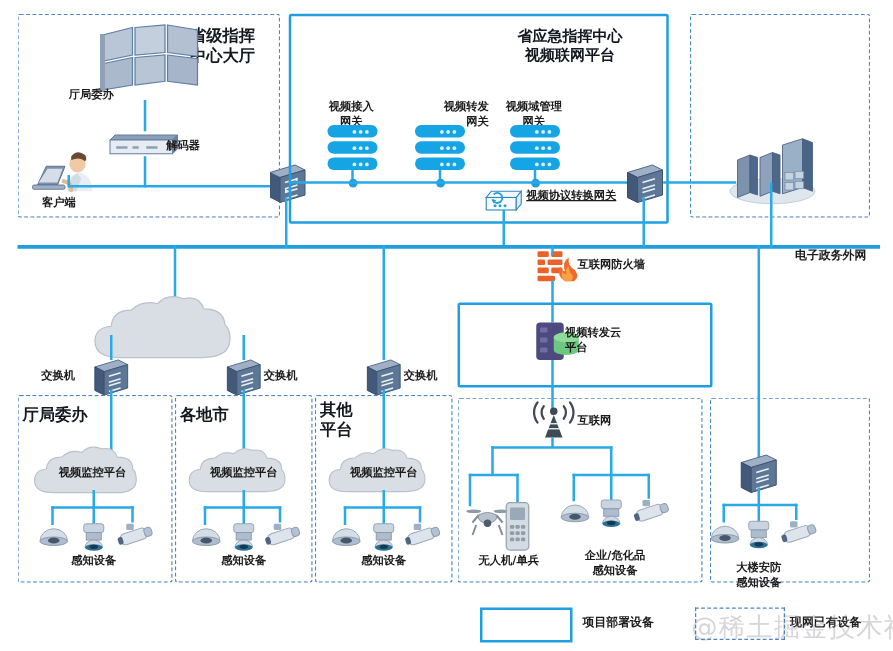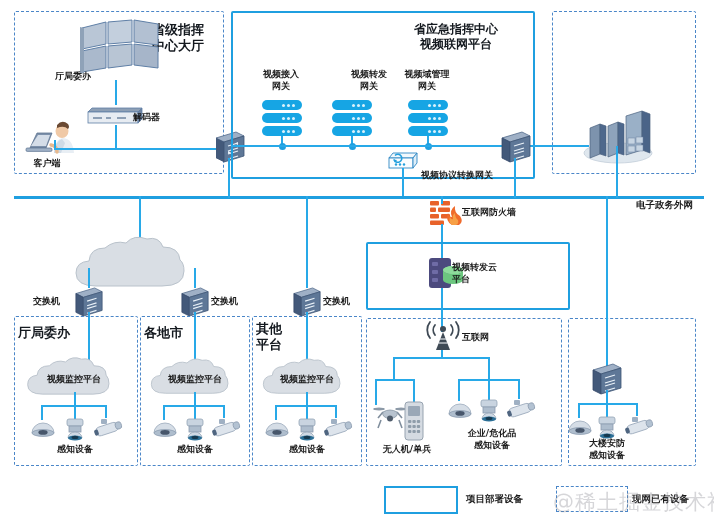--- a/index.html
+++ b/index.html
@@ -9,21 +9,21 @@
   .abs{position:absolute;}
   
   .dashbox{position:absolute;border:1.4px dashed #4a86c8;border-radius:2px;background:transparent;}
   .solidbox{position:absolute;border:2px solid #1f9fe0;border-radius:2px;background:transparent;}
   
   .title{position:absolute;font-weight:bold;color:#14191f;line-height:1.25;text-align:center;}
   .t13{font-size:13px;}
   .t12{font-size:12px;}
   .lbl{position:absolute;font-size:9px;font-weight:bold;color:#1b1b1b;line-height:1.25;text-align:center;white-space:nowrap;}
   .lbl-l{position:absolute;font-size:9px;font-weight:bold;color:#1b1b1b;line-height:1.25;white-space:nowrap;}
-  .lbl9c{position:absolute;font-size:9px;font-weight:bold;color:#1b1b1b;line-height:1.3;text-align:center;}
+  .lbl9c{position:absolute;font-size:9px;font-weight:bold;color:#1b1b1b;line-height:1.3;text-align:center;margin-top:12px;}
   
   .w{position:absolute;background:#28a9e8;}
   .wh{height:2.4px;}
   .wv{width:2.4px;}
   .bus{position:absolute;background:#1f9fe0;height:3.4px;}
   .node{position:absolute;width:7px;height:7px;border-radius:50%;background:#1f9fe0;}
   
   .srv{position:absolute;width:40px;height:10px;border-radius:5px;background:#16a5e4;}
   .srv i{position:absolute;right:7px;top:3.6px;width:3px;height:3px;border-radius:50%;
          background:#d9f1fb;box-shadow:-5px 0 0 #d9f1fb,-10px 0 0 #d9f1fb;}
@@ -121,21 +121,21 @@
     </div>
   <div class="srv" style="left:262px;top:113px;">
       <i></i>
     </div>
   <div class="srv" style="left:262px;top:126px;">
       <i></i>
     </div>
   <div class="w wv" style="left:281px;top:136px;height:10px;"></div>
   <div class="node" style="left:278.5px;top:143px;"></div>
 
-  <div class="lbl9c" style="left:336px;top:69px;width:66px;white-space:pre-line;">视频转发
+  <div class="lbl9c" style="left:325px;top:69px;width:66px;white-space:pre-line;text-align:right;">视频转发
 网关</div>
   <div class="srv" style="left:332px;top:100px;">
       <i></i>
     </div>
   <div class="srv" style="left:332px;top:113px;">
       <i></i>
     </div>
   <div class="srv" style="left:332px;top:126px;">
       <i></i>
     </div>
@@ -163,21 +163,21 @@
     <rect x="3" y="10" width="24" height="10" fill="#fbfdff" stroke="#2f88c4" stroke-width=".9"></rect>
     <polygon points="27,10 31,5 31,15 27,20" fill="#dfeef8" stroke="#2f88c4" stroke-width=".9"></polygon>
     <g fill="#25a0dd">
         <circle cx="10" cy="16.5" r="1.2"></circle>
         <circle cx="14" cy="16.5" r="1.2"></circle>
         <circle cx="18" cy="16.5" r="1.2"></circle>
       </g>
     <path d="M9 7.5 a4 4 0 1 1 -1 4" stroke="#25a0dd" stroke-width="1.5" fill="none"></path>
     <polygon points="7.2,11.5 11,12 9,14.8" fill="#25a0dd"></polygon>
   </svg>
-  <div class="lbl-l" style="left:421px;top:170px;">视频协议转换网关</div>
+  <div class="lbl-l" style="left:421px;top:152px;text-decoration:underline;">视频协议转换网关</div>
   <div class="w wv" style="left:402px;top:168px;height:28px;"></div>
 
   <svg class="abs" style="left:500px;top:130px;" width="32" height="34" viewBox="0 0 32 34">
     <polygon points="2,8 22,2 30,6 10,12" fill="#9fb0c6" stroke="#52698a" stroke-width=".8"></polygon>
     <polygon points="2,8 10,12 10,32 2,28" fill="#43597a" stroke="#35496a" stroke-width=".8"></polygon>
     <polygon points="10,12 30,6 30,26 10,32" fill="#5e7797" stroke="#3d5474" stroke-width=".8"></polygon>
     <g stroke="#e9f1f8" stroke-width="1.3" fill="none">
       <path d="M14,16 l10,-3"></path>
         <path d="M14,21 l10,-3"></path>
       <path d="M24,21 l-10,3"></path>

